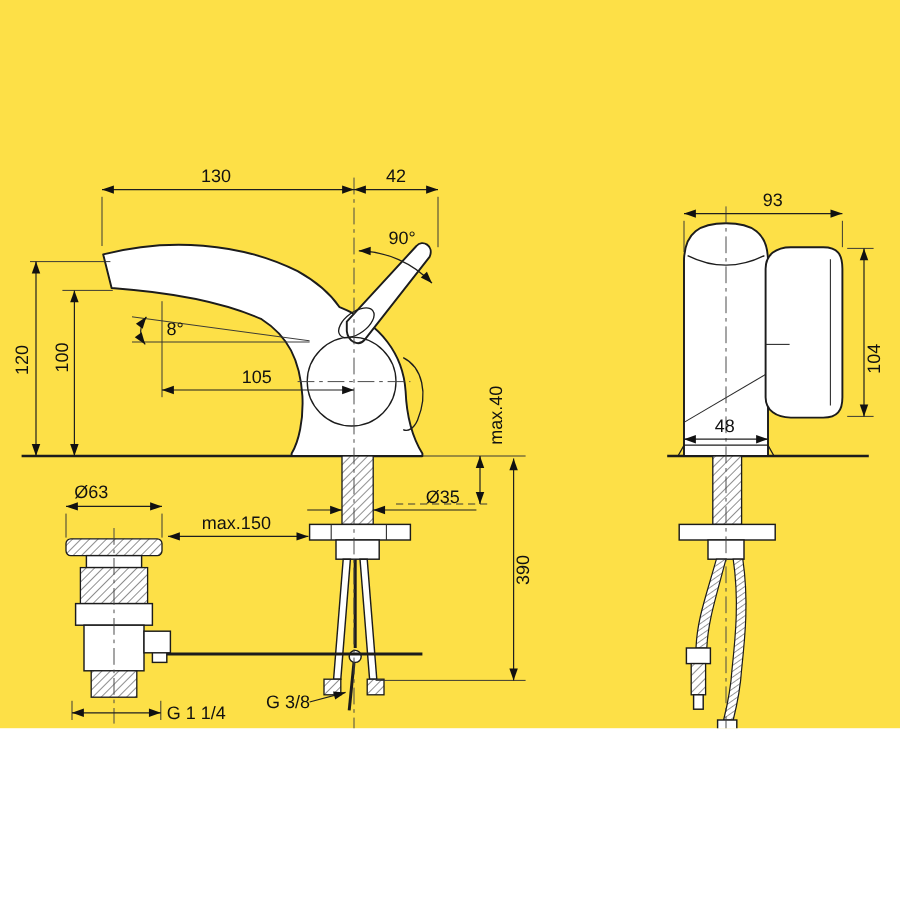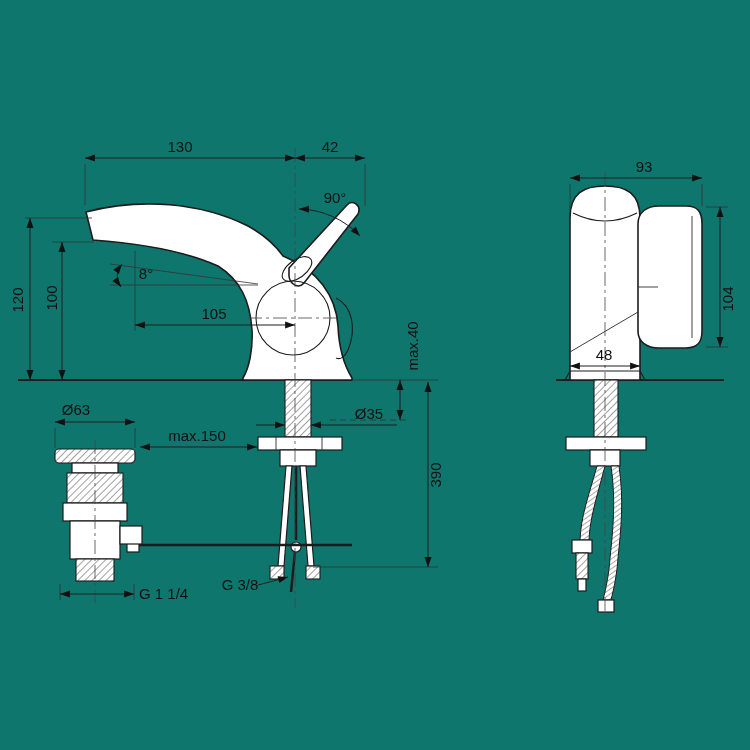--- a/index.html
+++ b/index.html
@@ -1,16 +1,16 @@
 <!DOCTYPE html>
 <html><head>
 <meta charset="utf-8">
 <style>
   html,body{margin:0;padding:0;background:#ffffff;}
-  .sheet{width:750px;height:750px;position:relative;background:#0f766e;overflow:hidden;}
+  .sheet{width:750px;height:607px;position:relative;background:#fde047;overflow:hidden;}
   svg{position:absolute;left:0;top:0;}
   .outline{fill:#fff;stroke:#1c1c1c;stroke-width:1.6;stroke-linejoin:round;}
   .detail{fill:none;stroke:#1c1c1c;stroke-width:1.1;}
   .thin{fill:none;stroke:#2a2a2a;stroke-width:0.9;}
   .dim{fill:none;stroke:#1f1f1f;stroke-width:1;}
   .ext{fill:none;stroke:#333;stroke-width:0.8;}
   .dash{stroke-dasharray:6 4;}
   .center{fill:none;stroke:#444;stroke-width:0.8;stroke-dasharray:14 4 3 4;}
   .deck{fill:none;stroke:#1c1c1c;stroke-width:2;}
   .hatchfill{fill:url(#hatch);stroke:#1c1c1c;stroke-width:1.1;}

